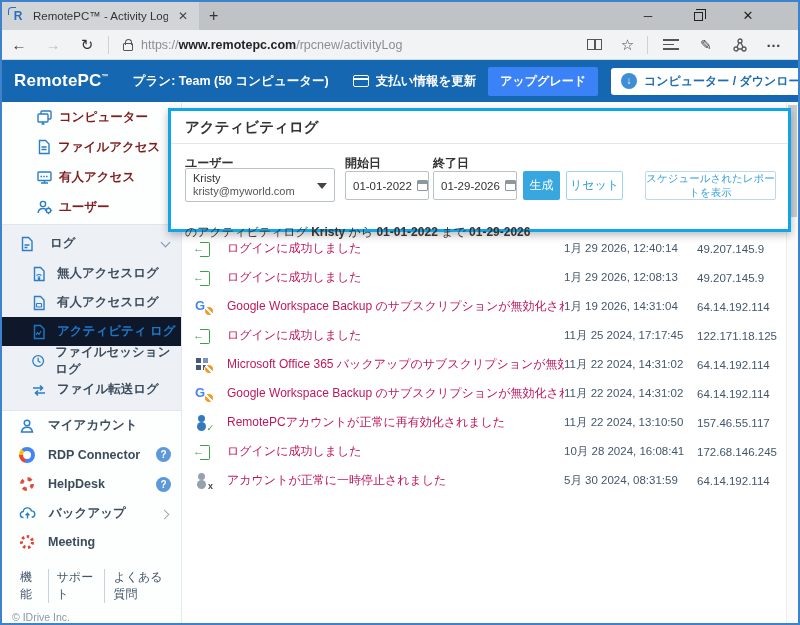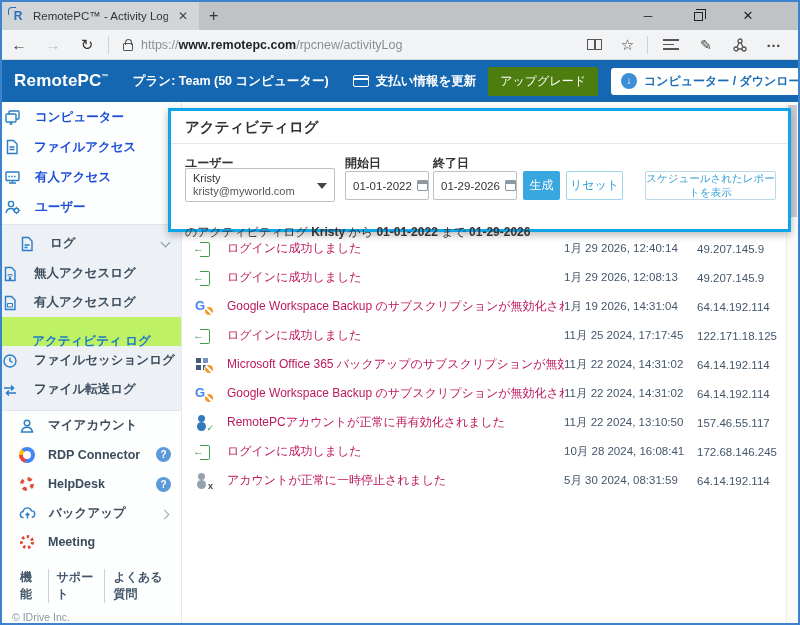--- a/index.html
+++ b/index.html
@@ -45,42 +45,42 @@
   .appheader { position:absolute; left:0; top:58px; right:0; height:42px; background:#1467b0; display:flex; align-items:center; color:#fff; }
   .logo { font-size:17px; font-weight:bold; letter-spacing:.2px; margin-left:12px; position:relative; }
   .logo sup { font-size:7px; }
   .burger { width:15px; margin:0 10px 0 14px; }
   .burger i { display:block; height:2px; background:#fff; margin:3px 0; border-radius:1px; }
   .plan { font-size:12.5px; font-weight:bold; white-space:nowrap;text-align:center; }
   .hdr-div { width:1px; height:20px; background:rgba(255,255,255,.45); margin:0 12px; }
   .billing { display:flex; align-items:center; gap:7px; font-size:12.5px; font-weight:bold; white-space:nowrap; }
   .card-ic { width:16px; height:12px; border:1.5px solid #fff; border-radius:2px; position:relative; }
   .card-ic::before { content:""; position:absolute; left:0; right:0; top:2px; height:2px; background:#fff; }
-  .btn-upgrade { margin-left:12px; background:#4d7c0f; color:#fff; font-size:12px; font-weight:normal; border:none; border-radius:2px; padding:6px 12px; white-space:nowrap; }
+  .btn-upgrade { margin-left:12px; background:#3b82f6; color:#fff; font-size:12px; font-weight:bold; border:none; border-radius:2px; padding:6px 12px; white-space:nowrap; }
   .btn-addpc { margin-left:13px; background:#fff; color:#1b6cb5; font-size:12px; font-weight:bold; border:none; border-radius:3px; padding:5px 10px; display:flex; align-items:center; gap:7px; white-space:nowrap; }
   .dl-ic { width:16px; height:16px; border-radius:50%; background:#3e8ed6; color:#fff; font-size:10px; line-height:16px; text-align:center; }
   .flag { width:17px; height:11px; background:#fff; border-radius:1px; margin-left:14px; position:relative; }
   .flag::before { content:""; position:absolute; left:5px; top:2px; width:7px; height:7px; border-radius:50%; background:#d9232e; }
 
   
   .sidebar { position:absolute; left:0; top:100px; width:180px; bottom:0; background:#fdfefe; border-right:1px solid #e4e9ed; display:flex; flex-direction:column; }
-  .sn-item { height:33px; display:flex; align-items:center; padding-left:2px; gap:14px; font-size:12.5px; font-weight:bold; color:#1d4ed8; }
+  .sn-item { height:33px; display:flex; align-items:center; padding-left:34px; gap:6px; font-size:12.5px; font-weight:bold; color:#7f1d1d; }
   .sn-item svg { flex:none; }
   .logsec { background:#edf1f6; border-top:1px solid #e0e6eb; border-bottom:1px solid #e0e6eb; padding:3px 0 6px; margin-top:2px; }
   .sn-parent { height:31px; display:flex; align-items:center; padding-left:17px; gap:15px; font-size:12.5px; font-weight:bold; color:#3c4c5c; position:relative; }
   .sn-parent .chev { position:absolute; right:12px; width:7px; height:7px; border-right:1.5px solid #7a93ad; border-bottom:1.5px solid #7a93ad; transform:rotate(45deg); top:11px; }
-  .sn-sub { height:29px; display:flex; align-items:center; gap:16px; font-size:12.5px; font-weight:bold; color:#3c4c5c; }
-  .sn-sub.selected { background:#bef264; color:#1b79c8;flex-direction:column; }
+  .sn-sub { height:29px; display:flex; align-items:center; padding-left:29px; gap:10px; font-size:12.5px; font-weight:bold; color:#3c4c5c; }
+  .sn-sub.selected { background:#0f172a; color:#1b79c8; }
   .sn-bottom { height:32px; display:flex; align-items:center; padding-left:17px; gap:13px; font-size:12.5px; font-weight:bold; color:#3c4c5c; position:relative; }
   .help-badge { position:absolute; right:10px; width:15px; height:15px; border-radius:50%; background:#5b99d8; color:#fff; font-size:10px; font-weight:bold; text-align:center; line-height:15px; }
   .chev-r { position:absolute; right:13px; width:7px; height:7px; border-right:1.5px solid #9aa7b3; border-top:1.5px solid #9aa7b3; transform:rotate(45deg); top:12px; }
   .rdp-logo { width:16px; height:16px; border-radius:50%; background:conic-gradient(#4285f4 0 55%, #ea4335 55% 75%, #fbbc05 75% 88%, #4285f4 88%); position:relative; }
   .rdp-logo::before { content:""; position:absolute; left:4px; top:4px; width:8px; height:8px; border-radius:50%; background:#fff; }
   .side-footer { margin-top:12px; padding-left:10px; font-size:12px; color:#44566a; display:flex; align-items:center; }
-  .side-footer span { padding:0 8px;font-weight:bold; }
+  .side-footer span { padding:0 8px; }
   .side-footer span + span { border-left:1px solid #c9d2da; }
   .copyright { padding:8px 0 0 10px; font-size:10.5px; color:#8b98a6; }
 
   
   .main { position:absolute; left:180px; top:100px; right:0; bottom:0; background:#fff; }
   .scrollbar { position:absolute; right:0; top:0; bottom:0; width:12px; background:#fbfbfb; border-left:1px solid #ededed; }
   .scroll-thumb { position:absolute; left:1px; right:1px; top:3px; height:112px; background:#c9cdd1; }
 
   
   .panel { position:absolute; left:-14px; top:6px; width:623px; height:124px; background:#fff; border:3px solid #0ea5e9; box-shadow:0 3px 8px rgba(0,0,0,.28); z-index:5; }

